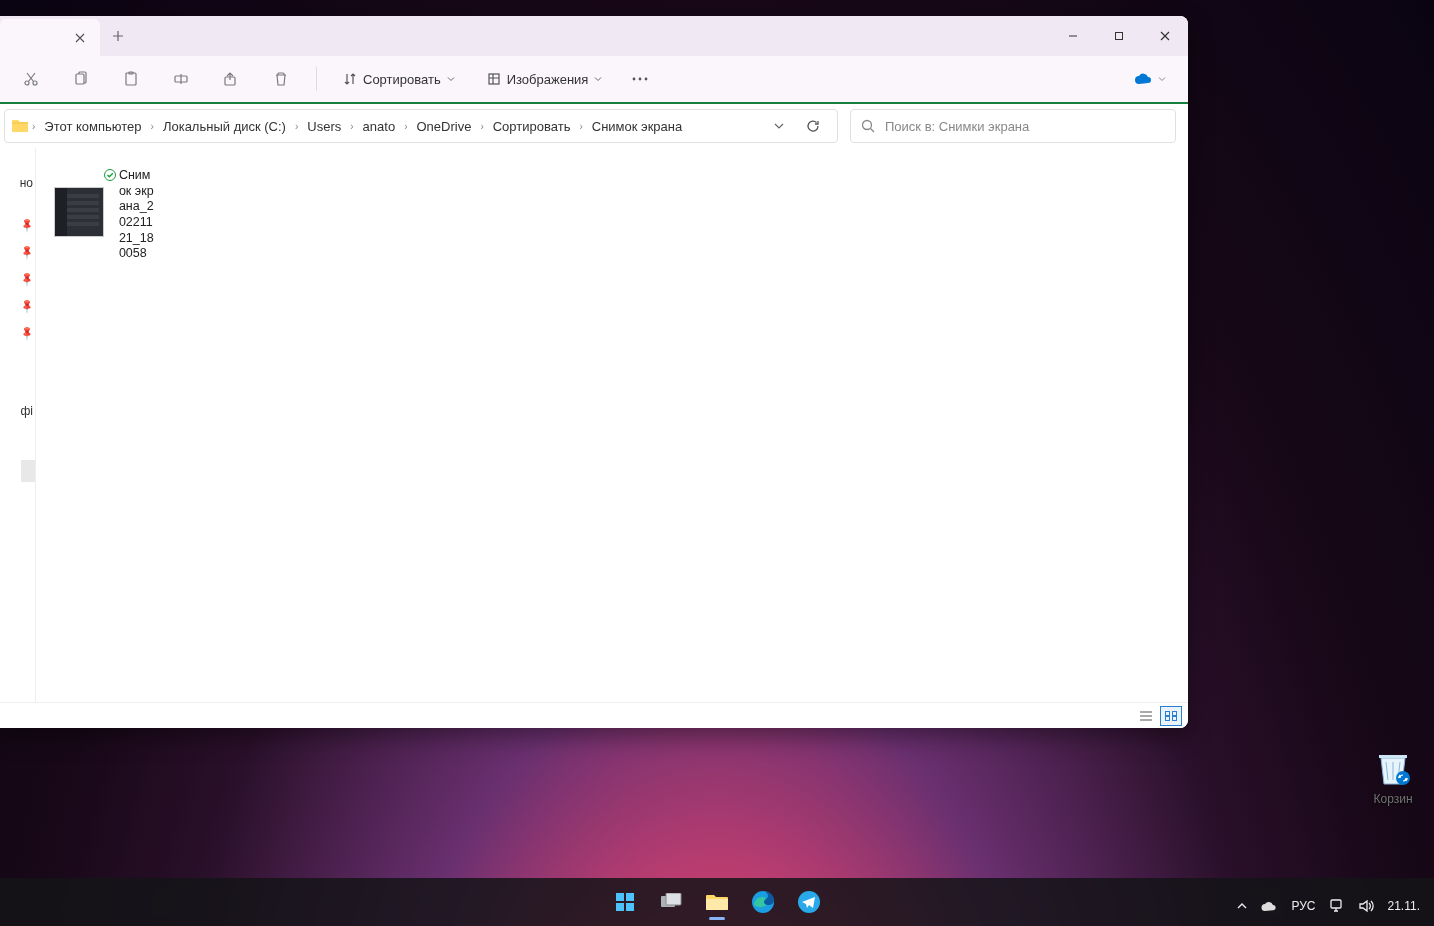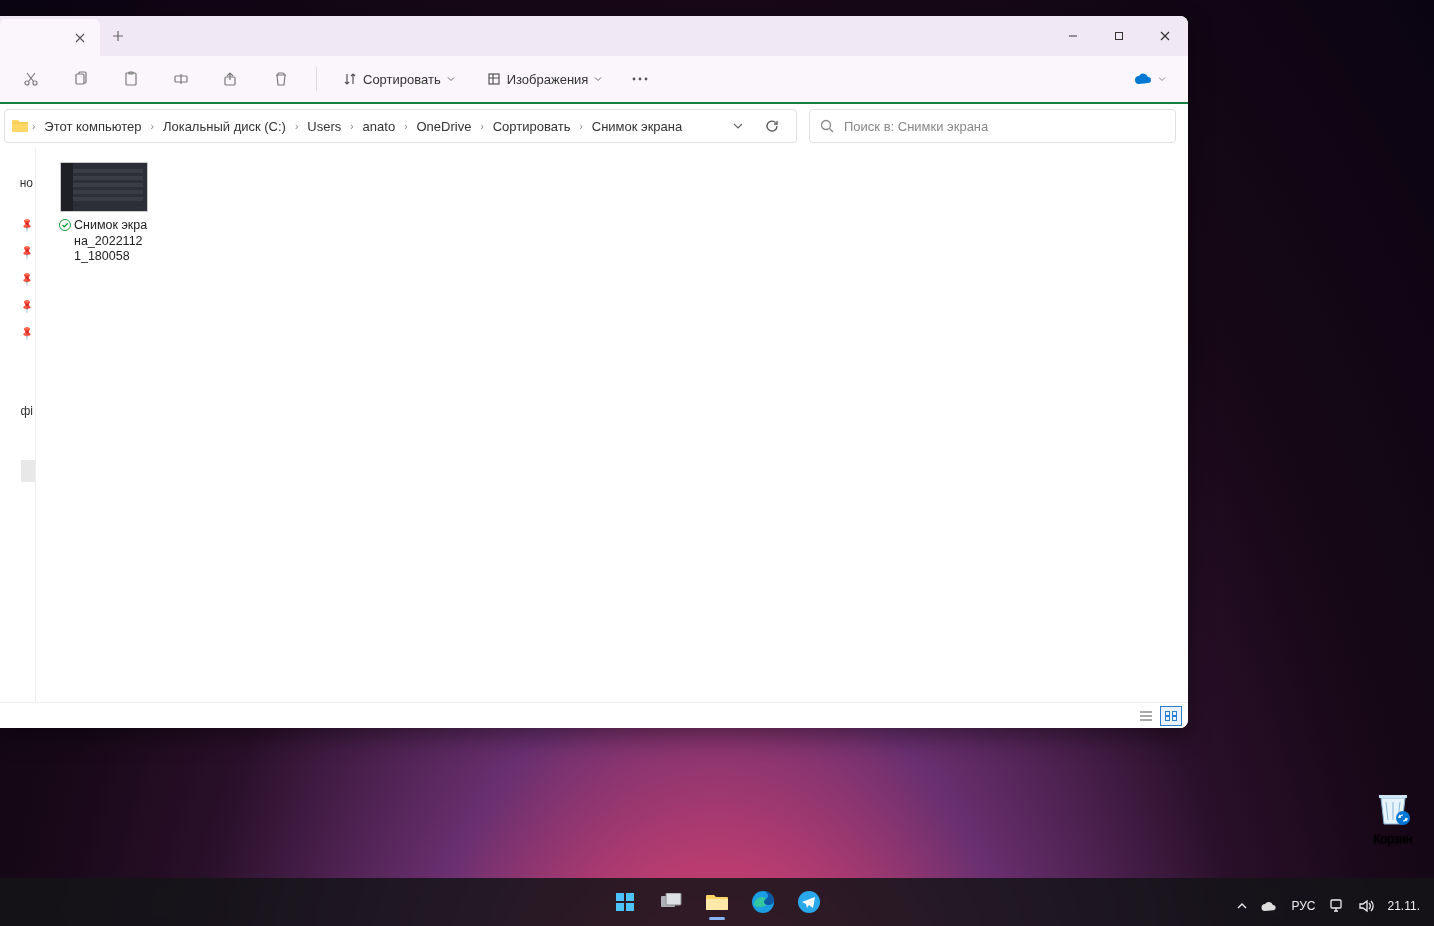--- a/index.html
+++ b/index.html
@@ -21,42 +21,42 @@
 .tdrop { height: 36px; display: flex; align-items: center; gap: 6px; padding: 0 10px; color: #333; font-size: 13px; border-radius: 4px; }
 .tspacer { flex: 1; }
 .cloud { display: flex; align-items: center; gap: 6px; padding-right: 10px; }
 
 .addrrow { height: 44px; display: flex; align-items: center; padding: 4px 12px 4px 4px; gap: 12px; }
 .addrbar { flex: 1; height: 34px; border: 1px solid #e0e0e0; border-radius: 4px; display: flex; align-items: center; padding: 0 6px; gap: 2px; font-size: 13px; color: #333; background: #fff; }
 .crumb { padding: 4px 6px; border-radius: 3px; white-space: nowrap; }
 .csep { color: #888; font-size: 10px; padding: 0 1px; }
 .addrend { margin-left: auto; display: flex; align-items: center; gap: 10px; padding-right: 6px; }
 .iconbtn { width: 24px; height: 24px; display: flex; align-items: center; justify-content: center; color: #555; border-radius: 3px; }
-.searchbox { width: 367px; height: 34px; border: 1px solid #e0e0e0; border-radius: 4px; display: flex; align-items: center; padding: 0 10px; gap: 10px; background: #fff; }
+.searchbox { width: 326px; height: 34px; border: 1px solid #e0e0e0; border-radius: 4px; display: flex; align-items: center; padding: 0 10px; gap: 10px; background: #fff; }
 .searchbox input { border: none; outline: none; flex: 1; font-size: 13px; color: #333; background: transparent; }
 .searchbox input::placeholder { color: #888; }
 
 .body { flex: 1; display: flex; overflow: hidden; }
 .sidebar { width: 36px; border-right: 1px solid #eee; position: relative; background: #fff; }
 .sidelabel { position: absolute; font-size: 12px; color: #333; right: 2px; white-space: nowrap; }
 .pin { position: absolute; right: 2px; color: #999; font-size: 10px; transform: rotate(-45deg); }
 
 .content { flex: 1; background: #fff; padding: 14px 18px; position: relative; }
-.fileitem { width: 100px; display: flex; flex-direction: column; align-items: center; }
+.fileitem { width: 100px; display: flex; align-items: center; }
 .thumb { width: 88px; height: 50px; background: #2c2f36; border: 1px solid #ccc; position: relative; overflow: hidden; }
 .thumb::before { content:""; position:absolute; left:0; top:0; width:12px; height:100%; background:#1e2025; }
 .thumb::after { content:""; position:absolute; left:12px; top:6px; right:4px; height:4px; background:#3a3d44; box-shadow: 0 7px 0 #3a3d44, 0 14px 0 #3a3d44, 0 21px 0 #3a3d44, 0 28px 0 #3a3d44; }
 .filelabel { font-size: 12.5px; color: #222; text-align: left; margin-top: 6px; line-height: 1.25; width: 90px; display:flex; gap:3px; }
 .sync { color: #1a9e3c; font-size: 12px; flex-shrink:0; margin-top:1px; }
 
 .statusbar { height: 26px; border-top: 1px solid #eee; display: flex; align-items: center; justify-content: flex-end; padding: 0 6px; gap: 3px; background:#fff; }
 .viewbtn { width: 22px; height: 20px; border: 1px solid transparent; display: flex; align-items: center; justify-content: center; color: #555; }
 .viewbtn.active { border-color: #2a7fd4; background: #eaf3fc; }
 
-.desktop-icon { position: absolute; right: 6px; top: 788px; width: 70px; text-align: center; color: #000000; font-size: 12px; text-shadow: 0 1px 2px #000; }
+.desktop-icon { position: absolute; right: 6px; top: 748px; width: 70px; text-align: center; color: #737373; font-size: 12px; text-shadow: 0 1px 2px #000; }
 .recycle { width: 40px; height: 40px; margin: 0 auto 4px; position: relative; }
 
 .taskbar { position: absolute; left: 0; right: 0; bottom: 0; height: 48px; background: rgba(20,20,24,.85); backdrop-filter: blur(6px); display: flex; align-items: center; }
 .tb-center { position:absolute; left:50%; transform:translateX(-50%); display:flex; gap:6px; }
 .tb-right { margin-left: auto; display: flex; align-items: center; gap: 14px; padding: 0 14px; color: #eee; font-size: 12px; margin-top: 8px; }
 .tbicon { width: 40px; height: 40px; display: flex; align-items: center; justify-content: center; border-radius: 4px; position:relative; }
 .tbicon.active::after { content:""; position:absolute; bottom:2px; left:50%; transform:translateX(-50%); width:16px; height:3px; background:#8ab4f8; border-radius:2px; }
 
 svg { display: block; }
 </style>

